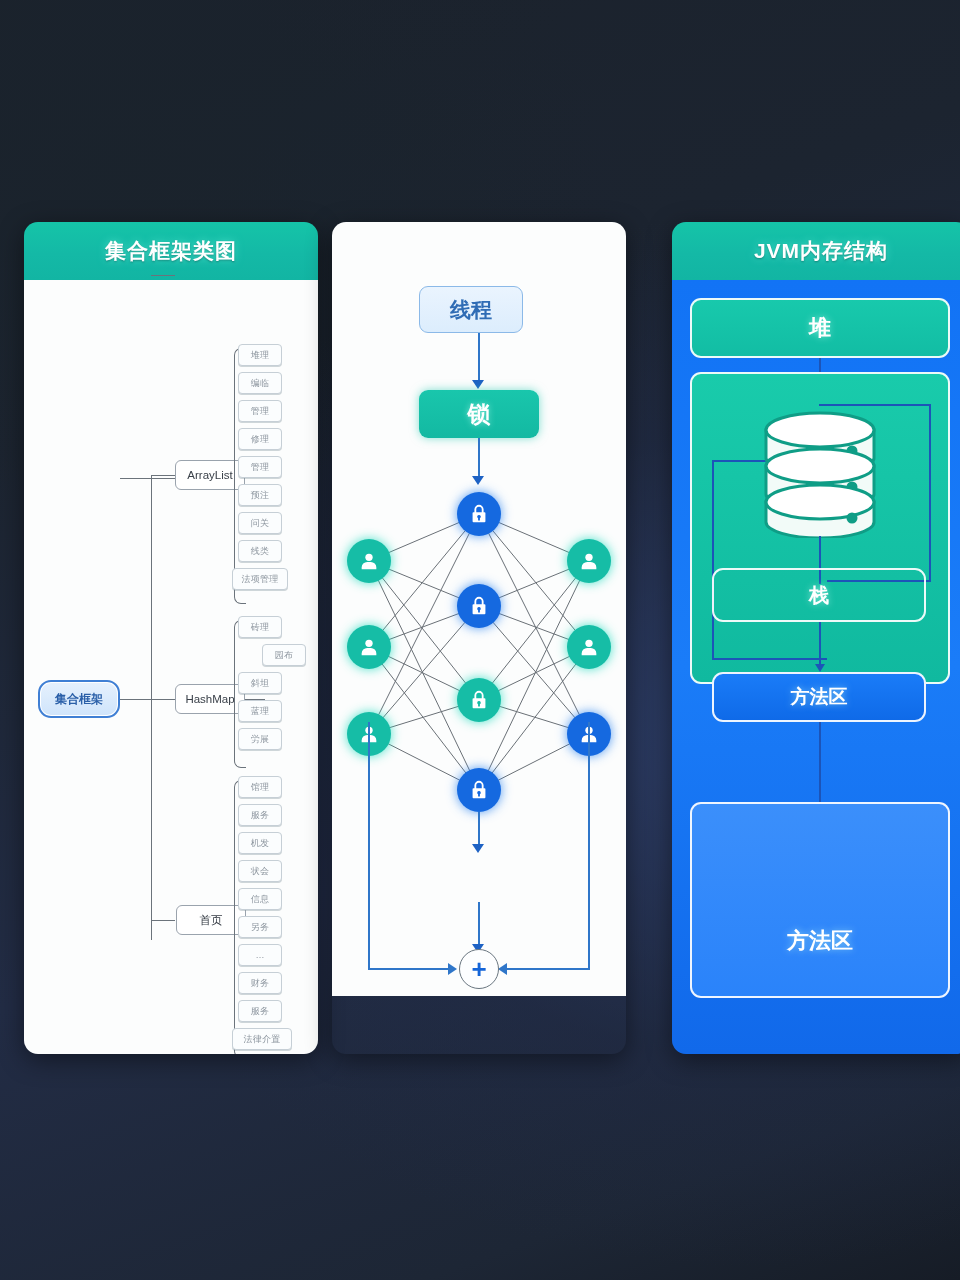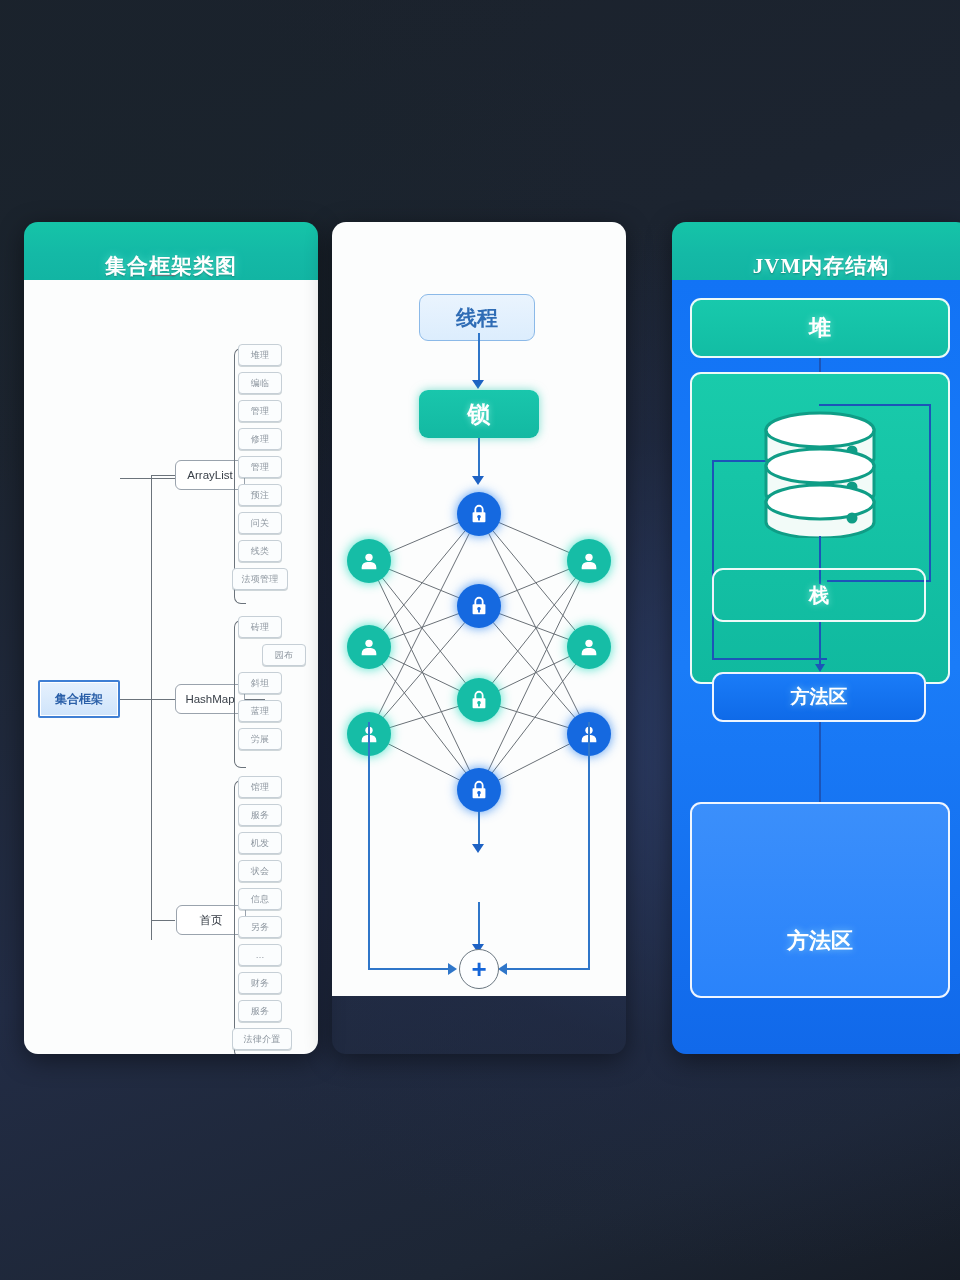--- a/index.html
+++ b/index.html
@@ -21,35 +21,35 @@
     border-radius:14px; overflow:hidden;
     box-shadow: 0 6px 26px rgba(0,0,0,0.45);
   }
   #panel-1 { left:24px;  width:294px; }
   #panel-2 { left:332px; width:294px; }
   #panel-3 { left:672px; width:298px; }
 
   .panel-header {
     height:58px; width:100%;
     background: linear-gradient(180deg,#15c4a8 0%,#14b9a6 55%,#12b5a3 100%);
-    display:flex; align-items:flex-end; justify-content:center;font-family:Liberation Serif, serif;
+    display:flex; align-items:center; justify-content:center;
   }
   .panel-header .title {
     color:#ffffff; font-size:21px; font-weight:bold;
     letter-spacing:1px;
     text-shadow: 0 0 8px rgba(120,255,235,0.55), 0 1px 2px rgba(0,60,55,0.5);
   }
   .panel-body { position:relative; width:100%; height:774px; }
   .body-white { background:#fcfdfd; }
   .body-blue  { background: linear-gradient(180deg,#1273f5 0%,#1a7cf8 50%,#1169ea 100%); }
 
   
   .mm-root {
     position:absolute; width:82px; height:38px;
-    border:2px solid #3f7fd4; border-radius:2px;
+    border:2px solid #3f7fd4; border-radius:13px;
     background: linear-gradient(180deg,#e6f1fd 0%,#cfe4fb 100%);
     display:flex; align-items:center; justify-content:center;
     color:#2a5fa8; font-size:12px; font-weight:bold;
     box-shadow: inset 0 0 0 1px #ffffff;
   }
   .mm-mid {
     position:absolute; width:70px; height:30px;
     border:1px solid #9aa3ad; border-radius:6px; background:#ffffff;
     display:flex; align-items:center; justify-content:center;
     color:#3a4049; font-size:11.5px;
@@ -241,21 +241,21 @@
       <div class="mm-leaf" style="left:214px; top:692px;">财务</div>
       <div class="mm-leaf" style="left:214px; top:720px;">服务</div>
       <div class="mm-leaf" style="left:208px; top:748px; width:60px;">法律介置</div>
 
     </div>
   </div>
 
   <div class="panel" id="panel-2">
     <div class="panel-body body-white">
 
-      <div class="c-box thread" style="left:87px; top:64px; width:116px; height:47px;margin-top:8px;">
+      <div class="c-box thread" style="left:87px; top:64px; width:104px; height:47px;">
         <span>线程</span>
       </div>
       <div class="c-arrow-line v" style="left:146px; top:111px; height:50px;"></div>
       <div class="c-arrow-head" style="left:140px; top:158px;"></div>
 
       <div class="c-box lock" style="left:87px; top:168px; width:120px; height:48px;">
         <span>锁</span>
       </div>
       <div class="c-arrow-line v" style="left:146px; top:216px; height:42px;"></div>
       <div class="c-arrow-head" style="left:140px; top:254px;"></div>

